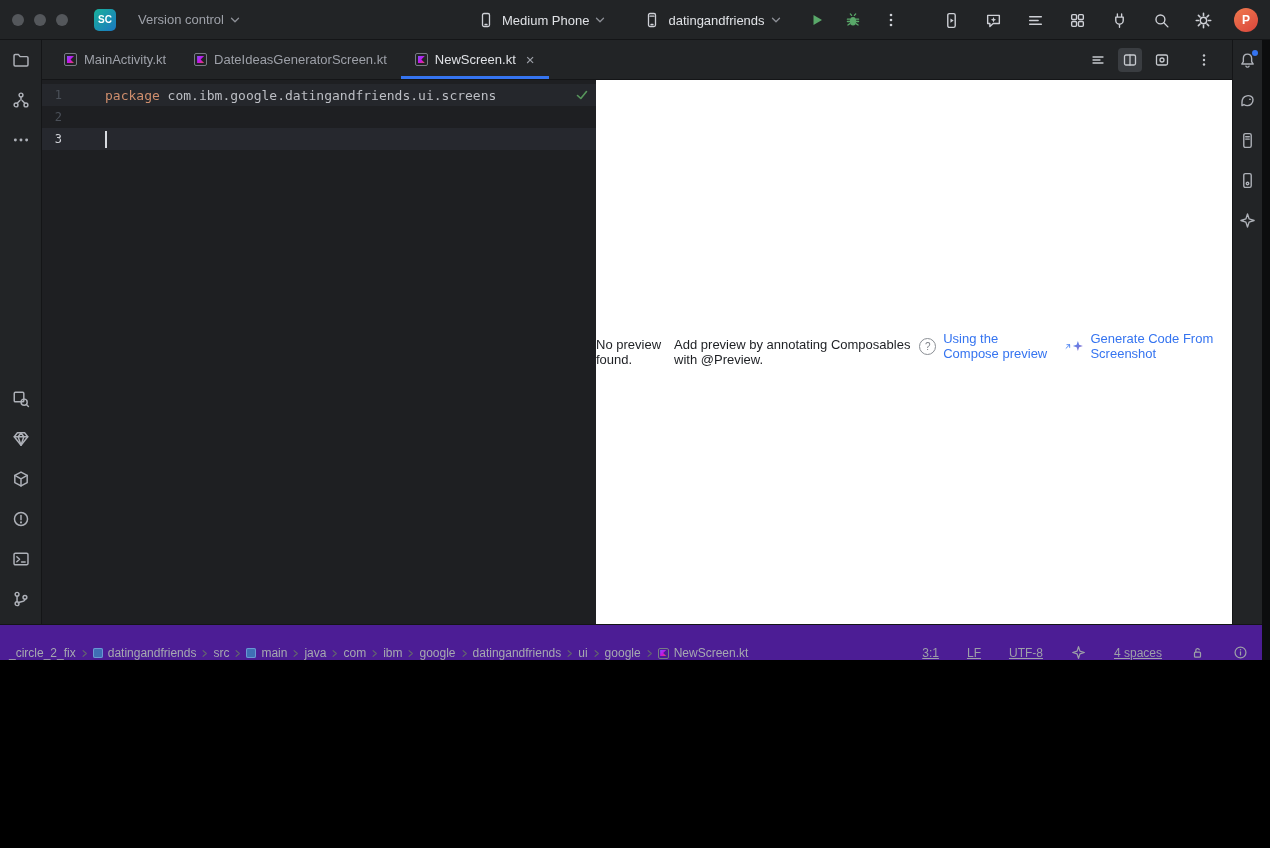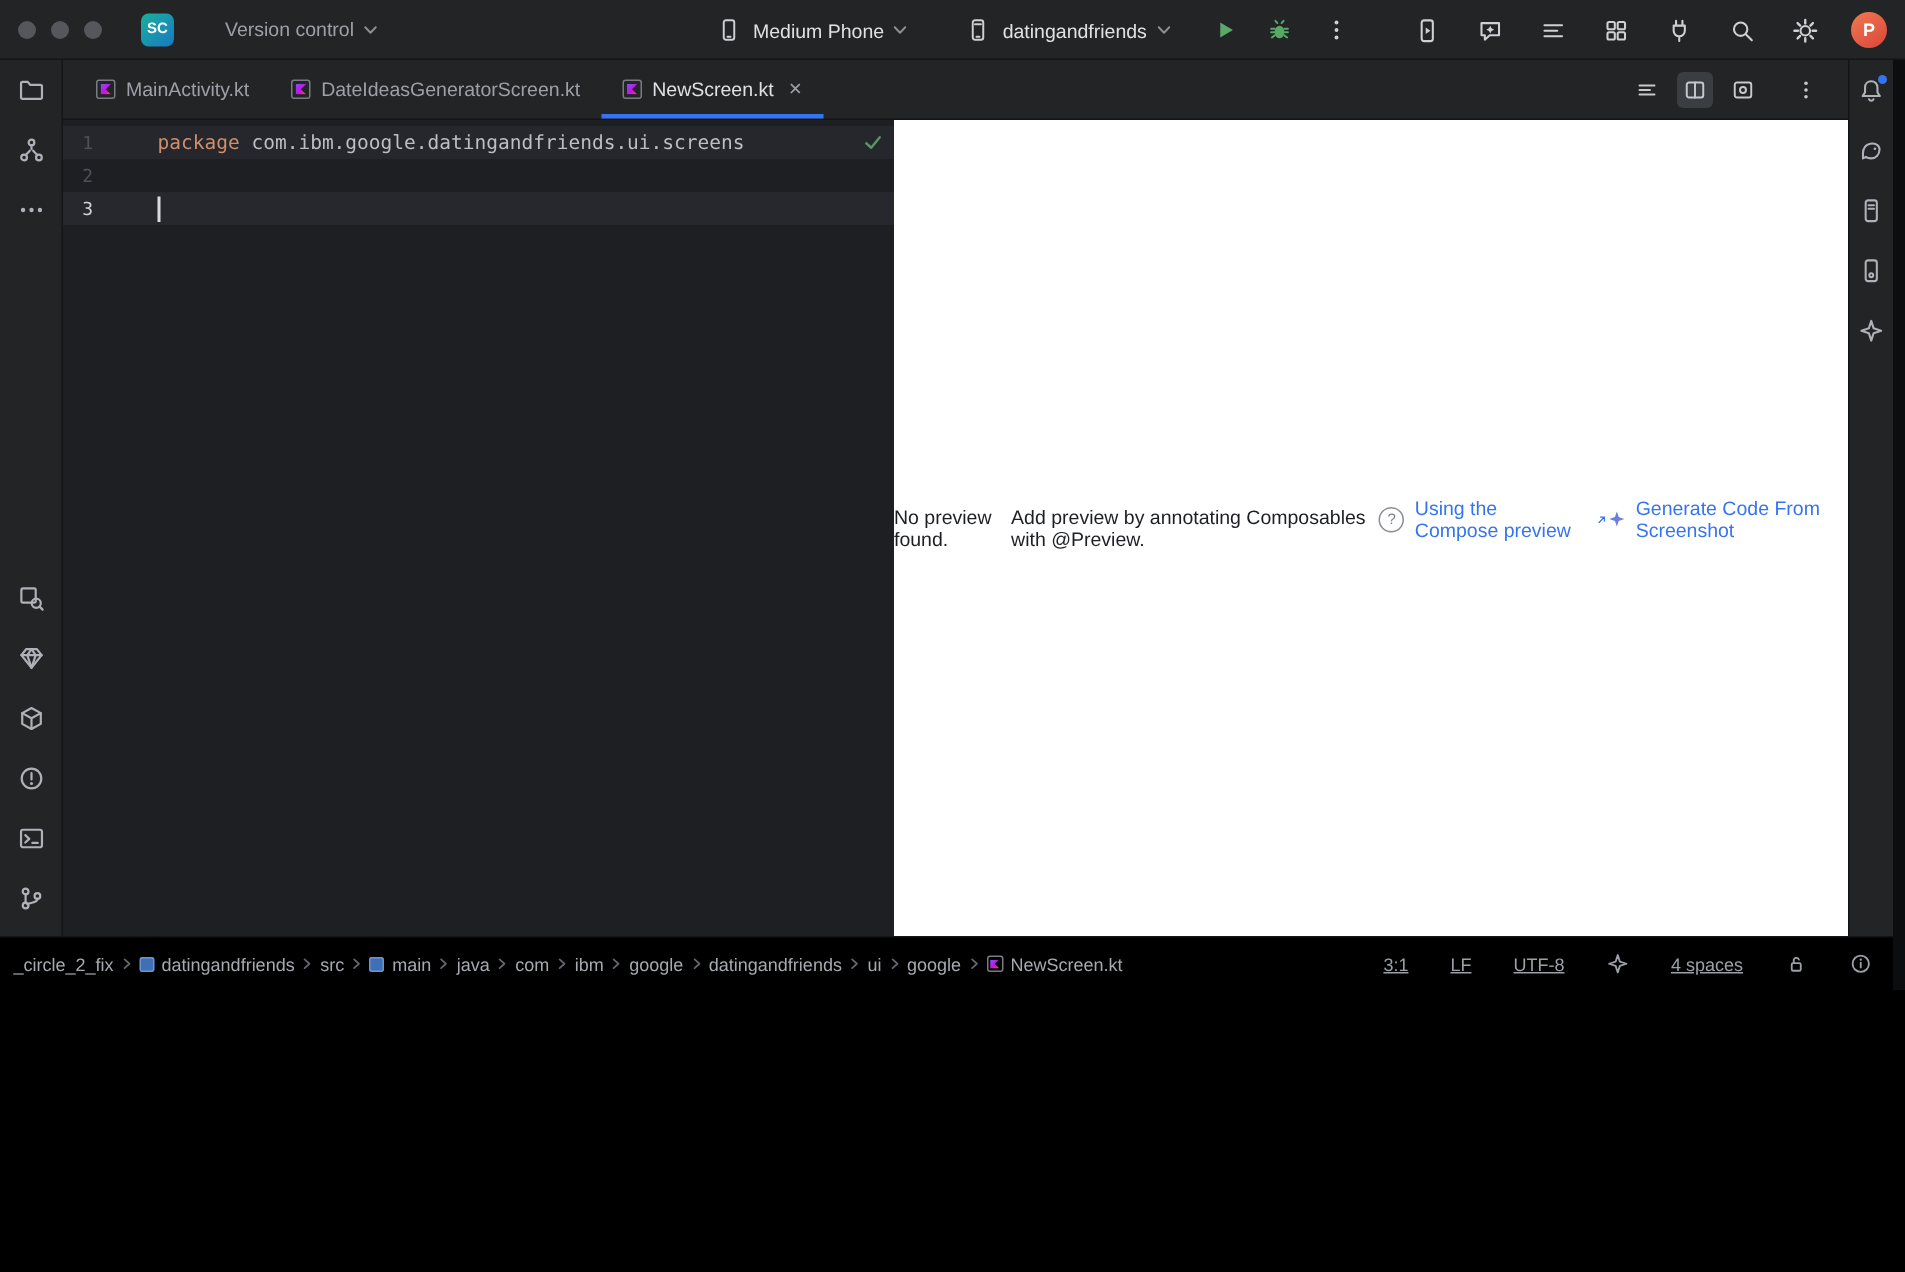--- a/index.html
+++ b/index.html
@@ -77,42 +77,42 @@
   
   .right-stripe{position:absolute;top:40px;right:8px;width:30px;bottom:36px;background:#222426;
                 border-left:1px solid #141517;box-sizing:border-box;display:flex;flex-direction:column;
                 align-items:center;padding-top:6px;z-index:4;}
   .rbtn{width:28px;height:28px;margin-bottom:12px;display:flex;align-items:center;justify-content:center;
         color:#aeb1b8;position:relative;flex:none;}
   .bell-dot{position:absolute;top:4px;right:4px;width:6px;height:6px;border-radius:50%;background:#3574f0;}
   .right-edge{position:absolute;top:40px;right:0;width:8px;bottom:0;background:#0c0d0e;z-index:6;}
 
   
-  .statusbar{position:absolute;left:0;right:8px;bottom:0;height:36px;background:#000000;border-top:1px solid #141517;
-             box-sizing:border-box;display:flex;align-items:center;font-size:12px;color:#a6a9b0;
+  .statusbar{position:absolute;left:0;right:8px;bottom:0;height:36px;background:#4c1d95;border-top:1px solid #141517;
+             box-sizing:border-box;display:flex;align-items:flex-end;font-size:12px;color:#a6a9b0;
              padding:0 14px 0 8px;z-index:5;white-space:nowrap;}
   .crumbs{display:flex;align-items:center;overflow:hidden;}
   .crumb{display:flex;align-items:center;gap:5px;padding:0 1px;}
   .csep{color:#63666d;margin:0 3px;display:flex;}
   .modicon{width:10px;height:10px;border-radius:2px;background:#3f6fb5;box-shadow:inset 0 0 0 1px #6a97d4;flex:none;}
   .sb-right{margin-left:auto;display:flex;align-items:center;gap:28px;color:#9da0a8;text-decoration:underline;}
 </style>
 </head>
 <body>
 
 <div class="window">
 
   <div class="titlebar">
     <div class="traffic">
       <span class="dot"></span>
       <span class="dot"></span>
       <span class="dot"></span>
     </div>
     <span class="badge">SC</span>
-    <div class="tb-group" style="margin-left:26px;">
+    <div class="tb-group" style="margin-left:14px;">
       <span class="tb-label tb-muted">Version control</span>
       <span class="chev">
         <svg class="s" width="12" height="12" viewBox="0 0 12 12">
             <path d="M2.5 4.2l3.5 3.6 3.5-3.6"></path>
           </svg>
       </span>
     </div>
 
     <div class="center-group">
       <div class="tb-group">

